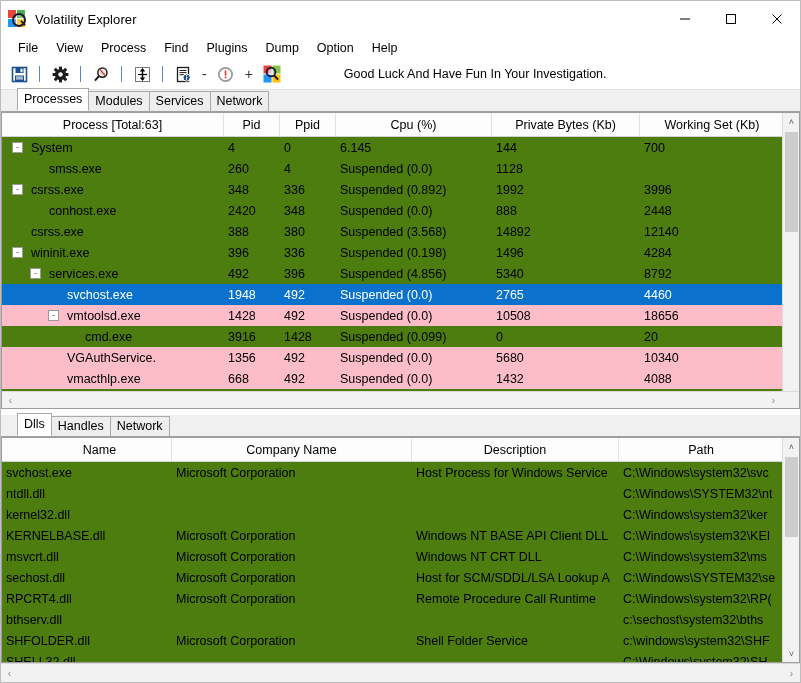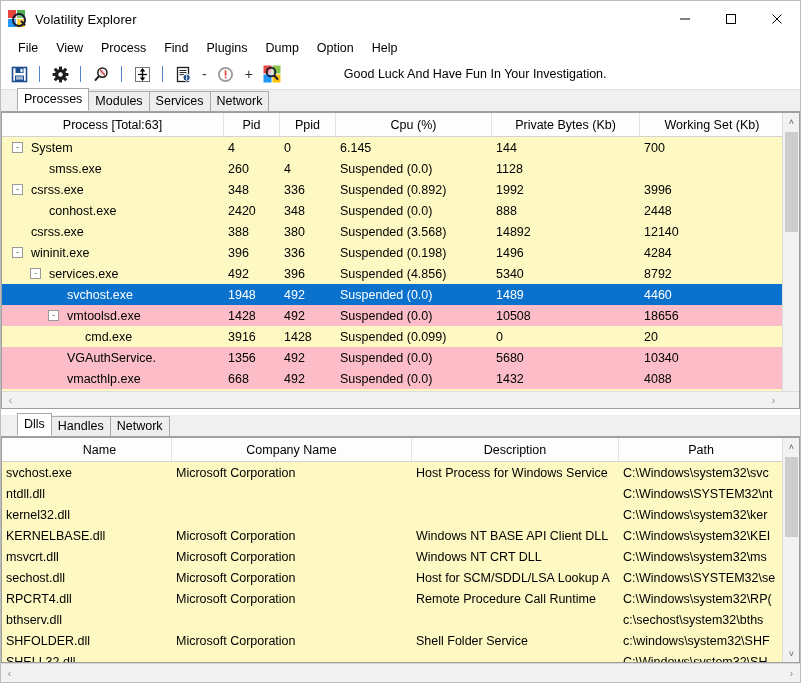--- a/index.html
+++ b/index.html
@@ -44,21 +44,21 @@
 
   
   .tabstrip{height:21px;flex:0 0 21px;display:flex;align-items:flex-end;
             background:#f0f0f0;border-bottom:1px solid #a0a0a0;padding-left:16px;}
   .tab{height:19px;line-height:19px;padding:0 6px;font-size:12.5px;
        border:1px solid #a9a9a9;border-bottom:none;background:#eeeeee;margin-right:-1px;color:#000;}
   .tab.active{background:#ffffff;height:21px;line-height:20px;position:relative;z-index:2;
               border-bottom:1px solid #fff;}
 
   
-  .gridwrap{position:relative;background:#fef9c3;border:1px solid #9e9e9e;box-sizing:border-box;
+  .gridwrap{position:relative;background:#4d7c0f;border:1px solid #9e9e9e;box-sizing:border-box;
             display:flex;flex-direction:column;overflow:hidden;}
   .ghead{height:23px;flex:0 0 23px;display:flex;background:#fdfdfd;
          border-bottom:1px solid #d2d2d2;position:relative;}
   .gh{display:flex;align-items:center;justify-content:center;font-size:12.5px;color:#000;
       border-right:1px solid #e3e3e3;box-sizing:border-box;height:23px;overflow:hidden;white-space:nowrap;}
   .gbody{flex:1 1 auto;overflow:hidden;position:relative;}
   .grow{height:21px;display:flex;align-items:center;box-sizing:border-box;}
   .grow.sel{background:#0a72cc;color:#fff;}
   .grow.flag{background:#fcbdc8;}
   .gc{box-sizing:border-box;padding:0 4px;font-size:12.5px;white-space:nowrap;overflow:hidden;
@@ -329,21 +329,21 @@
         </div>
         <div class="grow sel">
           <div class="gc" style="width: 222px; flex: 0 0 222px;">
             <span class="tree-ind" style="width: 42px; flex: 0 0 42px;"></span>
             <span style="width: 19px; flex: 0 0 19px;"></span>
             <span>svchost.exe</span>
           </div>
           <div class="gc" style="width: 56px; flex: 0 0 56px;">1948</div>
           <div class="gc" style="width: 56px; flex: 0 0 56px;">492</div>
           <div class="gc" style="width: 156px; flex: 0 0 156px;">Suspended (0.0)</div>
-          <div class="gc" style="width: 148px; flex: 0 0 148px;">1489</div>
+          <div class="gc" style="width: 148px; flex: 0 0 148px;">2765</div>
           <div class="gc" style="width: 145px; flex: 0 0 145px;">4460</div>
         </div>
         <div class="grow flag">
           <div class="gc" style="width: 222px; flex: 0 0 222px;">
             <span class="tree-ind" style="width: 42px; flex: 0 0 42px;"></span>
             <span class="expander">-</span>
             <span style="width: 8px; flex: 0 0 8px;"></span>
             <span>vmtoolsd.exe</span>
           </div>
           <div class="gc" style="width: 56px; flex: 0 0 56px;">1428</div>

